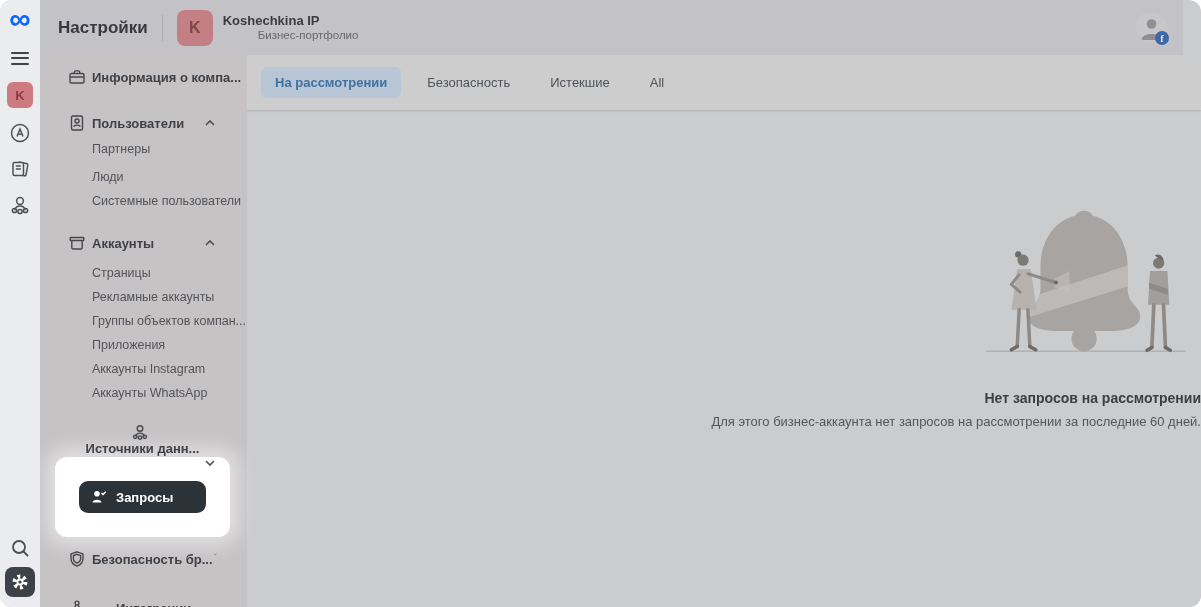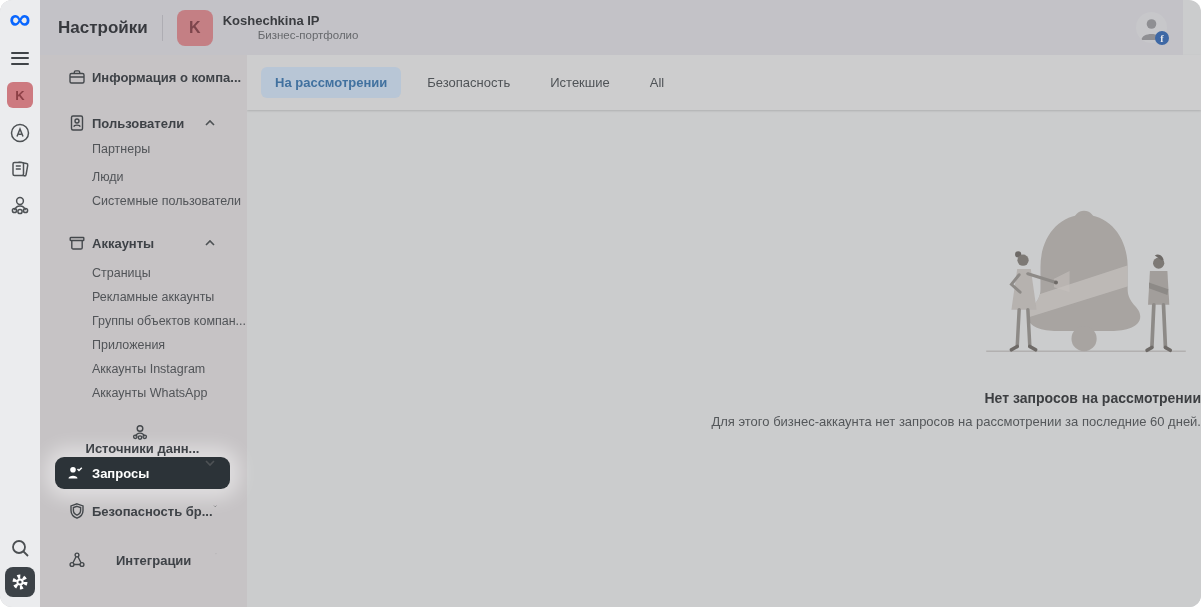--- a/index.html
+++ b/index.html
@@ -37,21 +37,21 @@
 
   
   .sidebar{position:absolute;left:40px;top:55px;width:207px;bottom:0;background:#c6c3c5;z-index:4;
            padding:0;box-sizing:border-box;}
   .side-row{display:flex;align-items:center;height:28px;padding-left:28px;padding-right:30px;cursor:pointer;}
   .side-row .ic{width:18px;height:18px;margin-right:6px;flex:0 0 18px;}
   .side-row .lbl{font-size:13px;font-weight:bold;color:#3e4247;white-space:nowrap;}
   .side-row .chev{margin-left:auto;width:14px;height:14px;}
   .side-sub{display:flex;align-items:center;height:24px;padding-left:52px;cursor:pointer;}
   .side-sub .lbl{font-size:12.5px;color:#515458;white-space:nowrap;}
-  .spotlight{margin:6px 17px 0 15px;background:#ffffff;border-radius:12px;padding:0;
+  .spotlight{margin:6px 17px 0 15px;background:#ffffff;border-radius:12px;padding:24px;
              box-shadow:0 0 18px 10px rgba(255,255,255,0.45);}
   .spot-pill{background:#2c3338;border-radius:9px;height:32px;display:flex;align-items:center;
              padding-left:11px;cursor:pointer;}
   .spot-pill .ic{width:18px;height:18px;margin-right:8px;}
   .spot-pill .lbl{font-size:13px;font-weight:bold;color:#ffffff;}
 
   
   .main{position:absolute;left:247px;top:55px;right:0;bottom:0;background:#cbcccd;}
   .tabbar{height:55px;background:#cdcdce;display:flex;align-items:center;padding-left:14px;
           box-shadow:0 1px 2px rgba(0,0,0,0.14);position:relative;z-index:2;}

